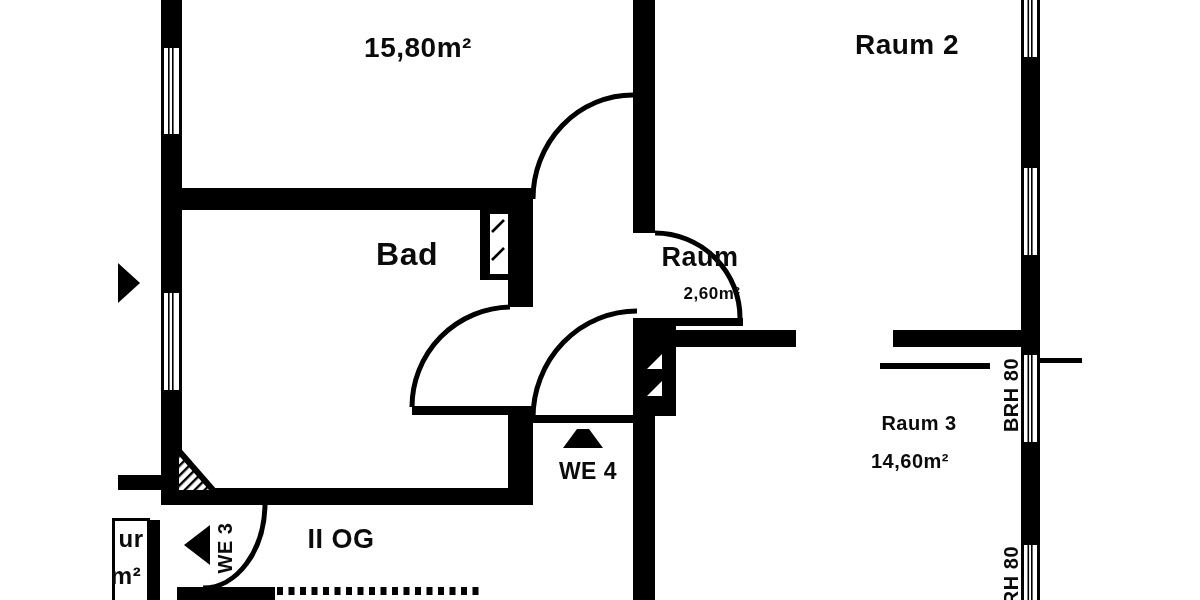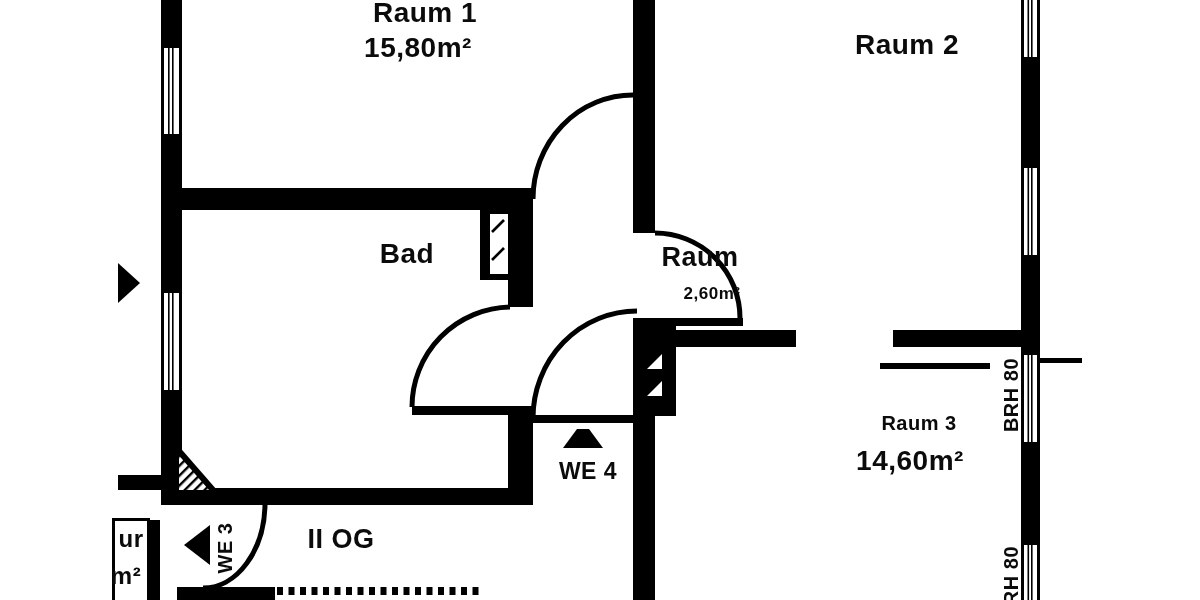--- a/index.html
+++ b/index.html
@@ -138,32 +138,31 @@
 
     <line x1="277" y1="591" x2="482" y2="591" stroke="#000" stroke-width="8" stroke-dasharray="6 5.5"></line>
 
     <polygon points="563,448 603,448 589,429 577,429" fill="#000"></polygon>
     <polygon points="210,525 210,565 184,545" fill="#000"></polygon>
     <polygon points="118,263 118,303 140,283" fill="#000"></polygon>
   </svg>
 
   <div id="stair-box"></div>
 
-  <div class="lbl" style="left:425px;top:13px;font-size:28px">Raum 1</div>
   <div class="lbl" style="left:418px;top:48px;font-size:28px">15,80m²</div>
 
   <div class="lbl" style="left:907px;top:45px;font-size:28px">Raum 2</div>
 
-  <div class="lbl" style="left:407px;top:254px;font-size:28px">Bad</div>
+  <div class="lbl" style="left:407px;top:254px;font-size:32px">Bad</div>
 
   <div class="lbl" style="left:700px;top:257px;font-size:27px">Raum</div>
   <div class="lbl" style="left:712px;top:293px;font-size:17px">2,60m²</div>
 
   <div class="lbl" style="left:919px;top:423px;font-size:20px">Raum 3</div>
-  <div class="lbl" style="left:910px;top:461px;font-size:28px">14,60m²</div>
+  <div class="lbl" style="left:910px;top:461px;font-size:20px">14,60m²</div>
 
   <div class="lbl" style="left:588px;top:471px;font-size:23px">WE 4</div>
   <div class="lbl rot" style="left:225px;top:548px;font-size:20px">WE 3</div>
 
   <div class="lbl" style="left:341px;top:539px;font-size:27px">II OG</div>
 
   <div class="lbl rot" style="left:1011px;top:395px;font-size:20px">BRH 80</div>
   <div class="lbl rot" style="left:1011px;top:583px;font-size:20px">BRH 80</div>
 
   <div class="lbl" style="left:131px;top:539px;font-size:24px">ur</div>

